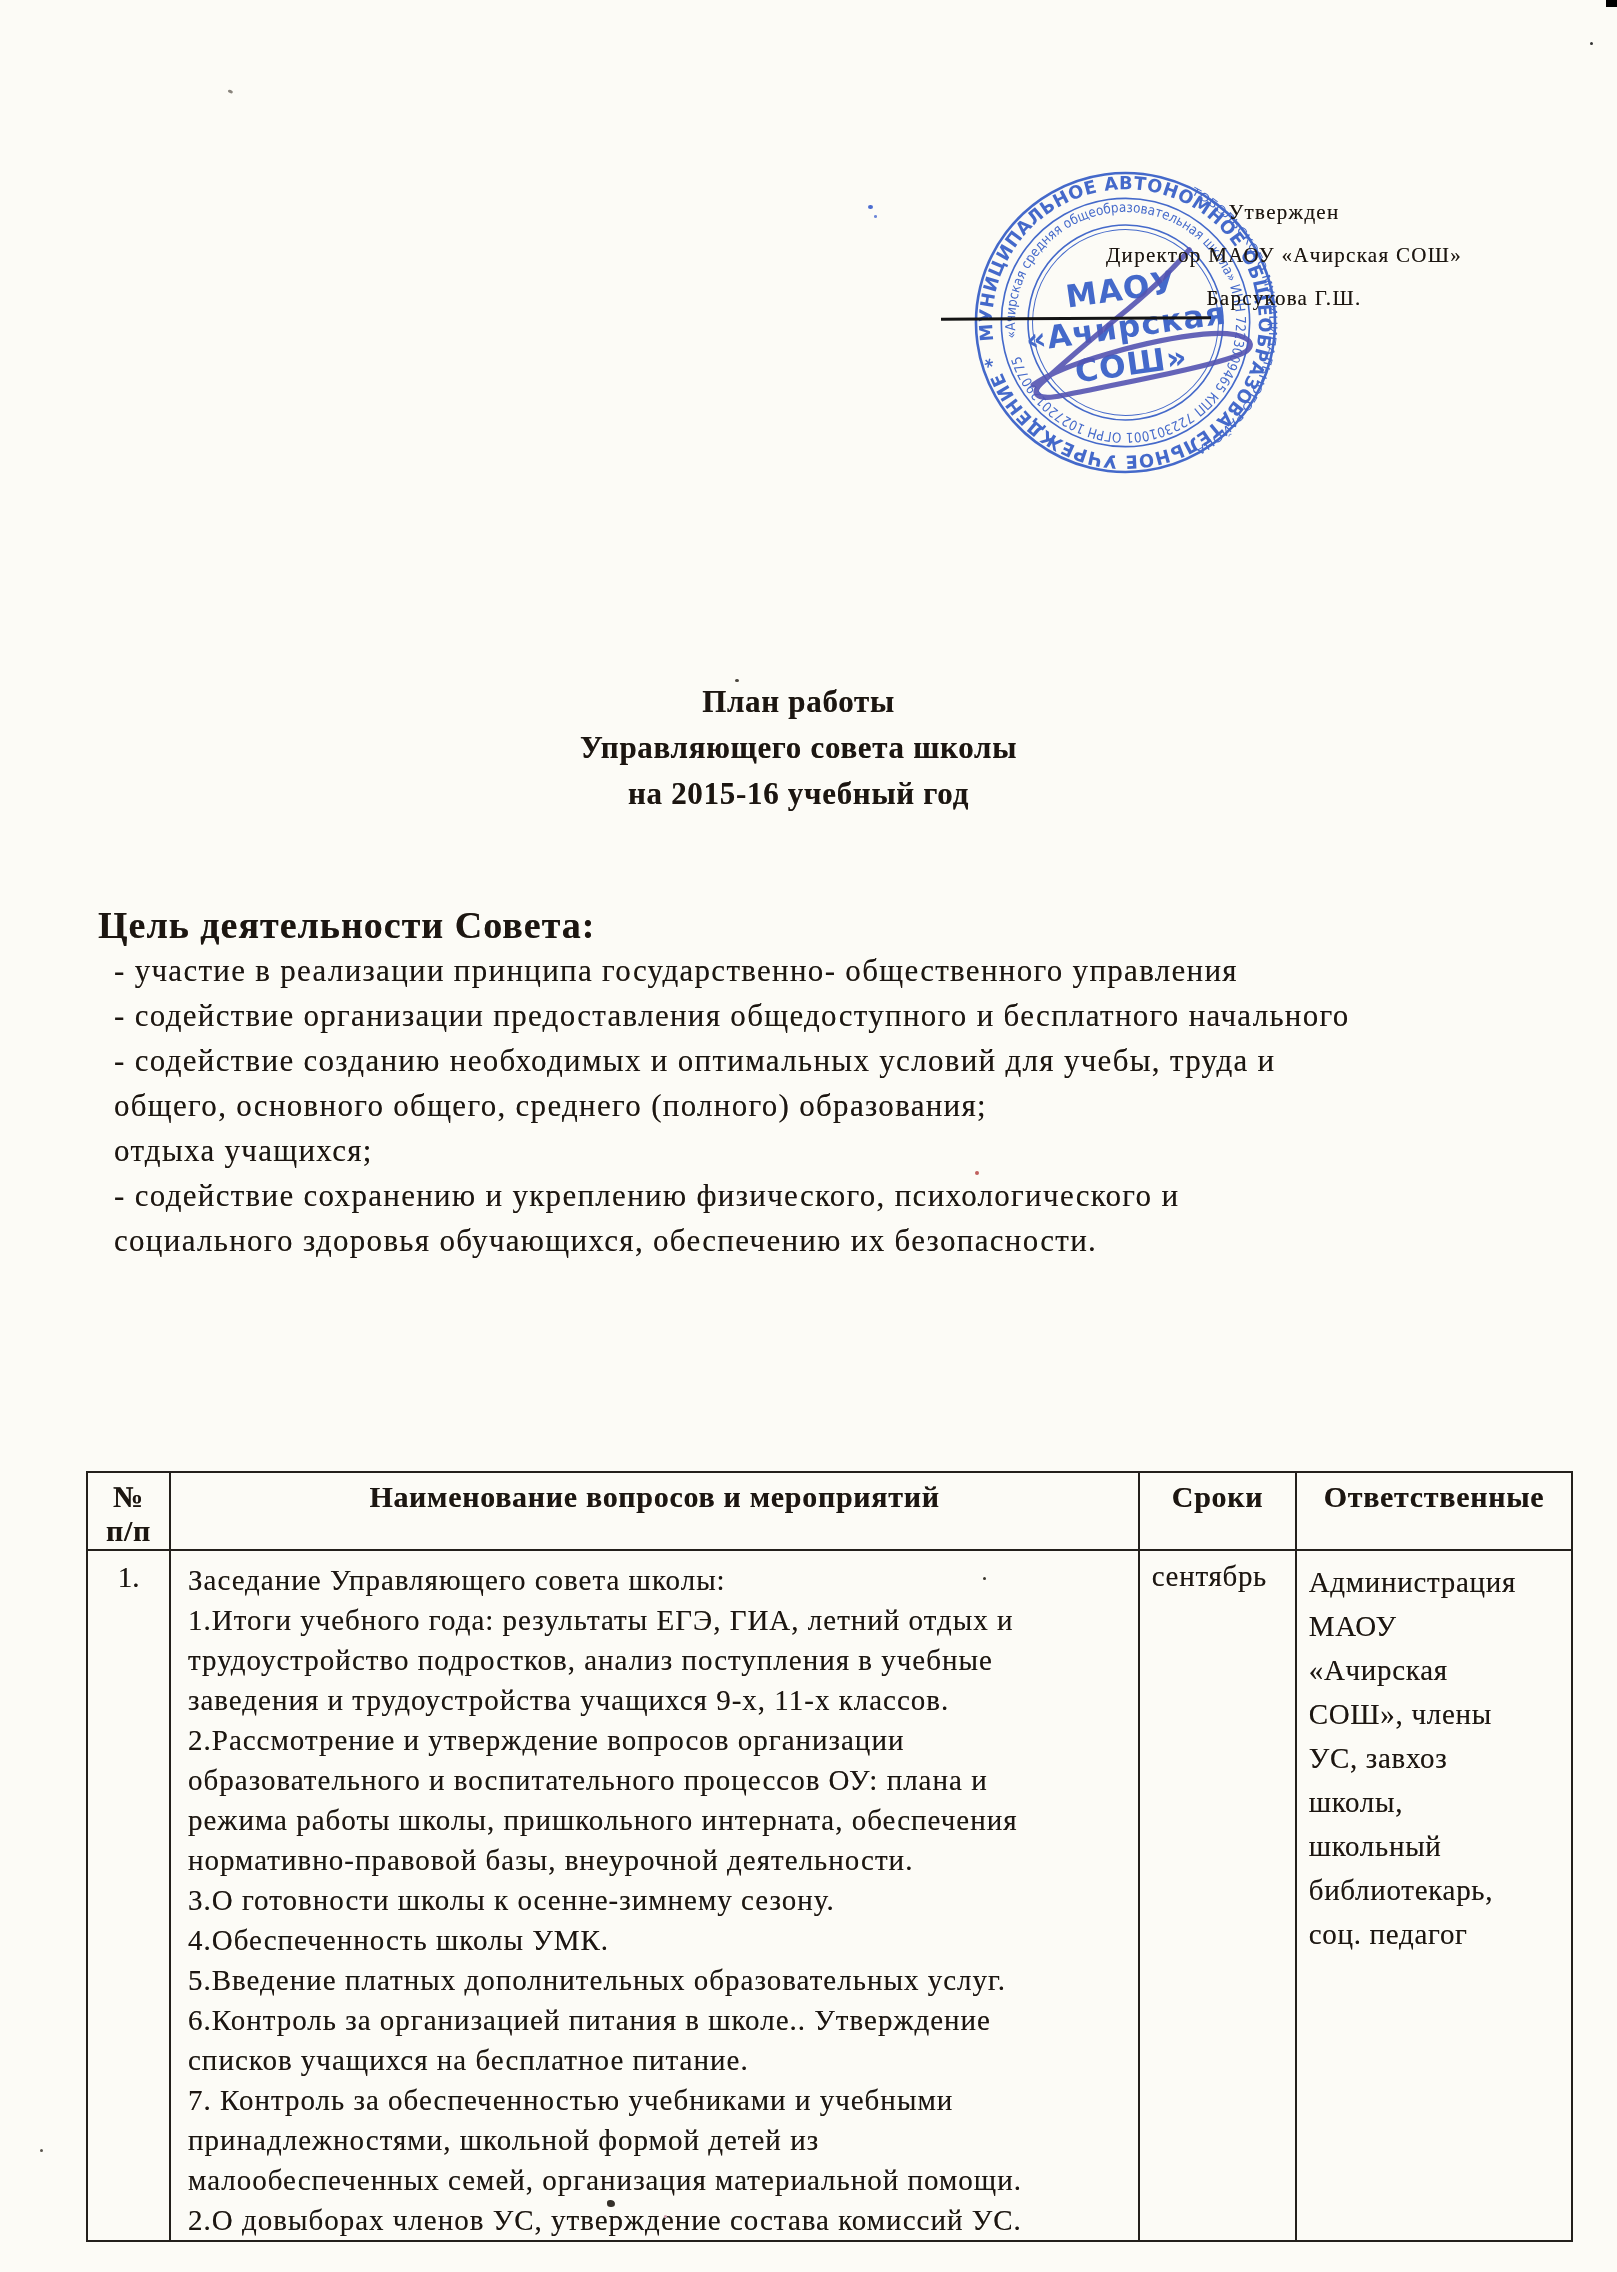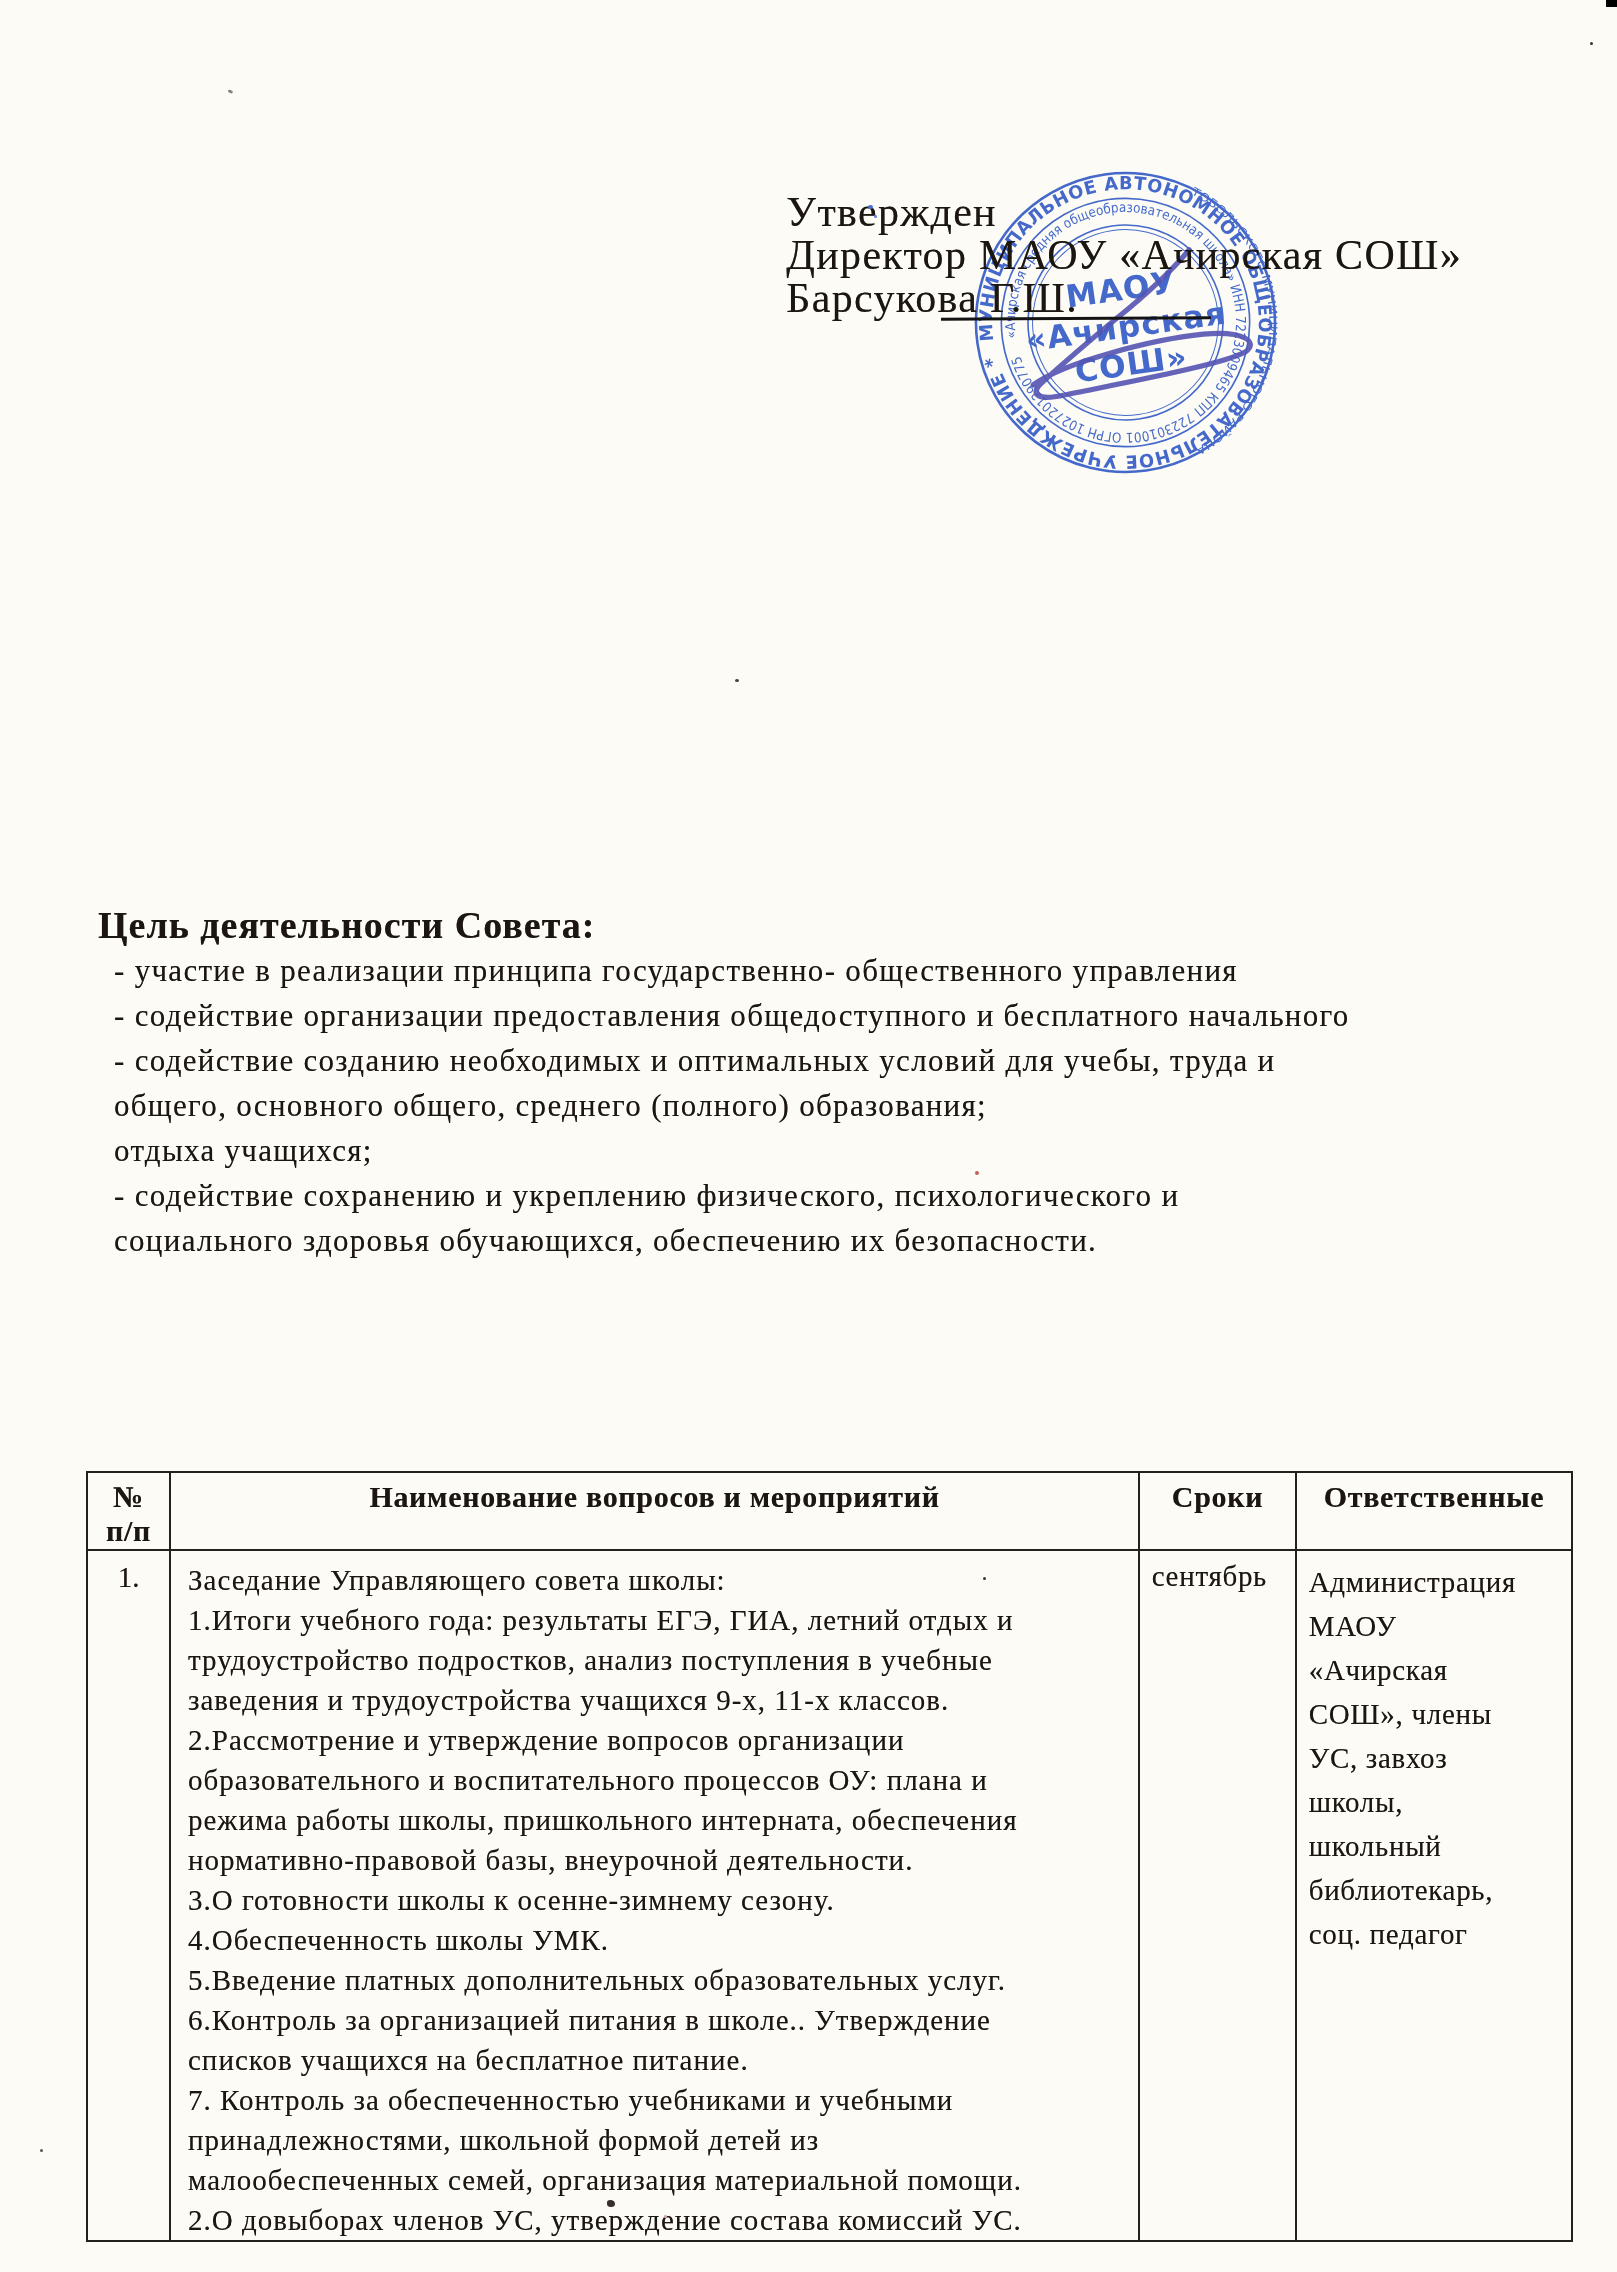--- a/index.html
+++ b/index.html
@@ -11,21 +11,21 @@
   #page{
     position:relative;width:1617px;height:2273px;overflow:hidden;
     background:#fcfbf6;
     color:#1c1611;
   }
   .txt{ text-shadow:0 0 0.5px rgba(35,25,15,.55); }
 
   
   #approval{
     position:absolute;top:191px;right:155px;
-    text-align:left;font-size:42px;line-height:43px;letter-spacing:1.3px;
+    text-align:center;font-size:21px;line-height:43px;letter-spacing:1.3px;
     z-index:6;white-space:nowrap;
   }
 
   
   #stamp-wrap{
     position:absolute;left:963px;top:160px;width:325px;height:325px;
     z-index:2;filter:blur(0.2px);
   }
   #stamp-wrap svg{opacity:.88;}
 
@@ -118,20 +118,25 @@
   </div>
 
   <div id="sign-line"></div>
 
   <div id="approval" class="txt">
     <div>Утвержден</div>
     <div>Директор МАОУ «Ачирская СОШ»</div>
     <div>Барсукова Г.Ш.</div>
   </div>
 
+  <div id="doc-title" class="txt">
+    <div>План работы</div>
+    <div>Управляющего совета школы</div>
+    <div>на 2015-16 учебный год</div>
+  </div>
 
   <div id="goal">
     <div class="goal-heading txt">Цель деятельности  Совета:</div>
     <div class="goal-lines txt">
       <div>- участие в реализации принципа государственно- общественного управления</div>
       <div>- содействие организации предоставления общедоступного и бесплатного начального</div>
       <div>- содействие  созданию необходимых и оптимальных условий для учебы, труда и</div>
       <div>общего, основного общего, среднего (полного) образования;</div>
       <div>отдыха учащихся;</div>
       <div>- содействие сохранению и укреплению физического, психологического и</div>

